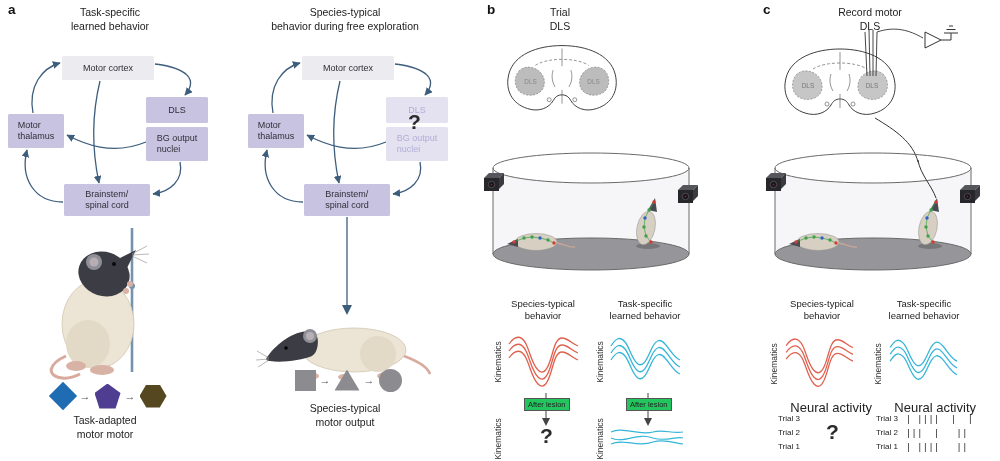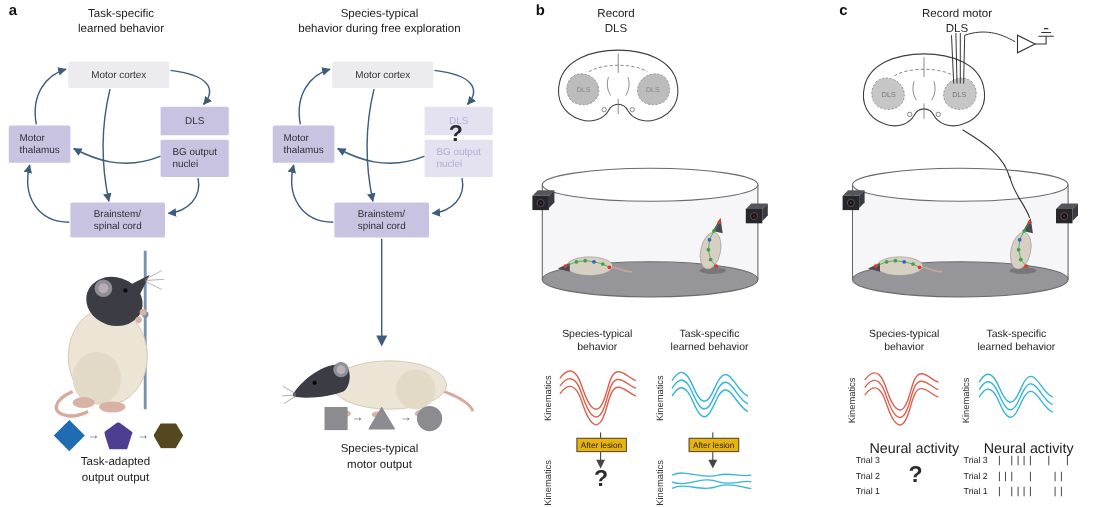--- a/index.html
+++ b/index.html
@@ -14,21 +14,21 @@
       font-size:9px;line-height:1.18;color:#2f2f38;white-space:pre-line;border-radius:1.5px;z-index:2}
 .fbox.gray{background:#ebebf0}
 .fbox.purple{background:#c8c3e1}
 .fbox.faded{background:#e4e1f1;color:#b3aed6}
 .caption{position:absolute;font-size:10.5px;color:#222;text-align:center;line-height:1.3;white-space:pre-line}
 .colhead{position:absolute;font-size:9.5px;color:#222;text-align:center;line-height:1.28;white-space:pre-line}
 .vlabel{position:absolute;pointer-events:none}
 .vlabel>span{position:absolute;left:50%;top:50%;transform:translate(-50%,-50%) rotate(-90deg);
              font-size:8.5px;color:#333;white-space:nowrap;display:block}
 .qmark{position:absolute;font-size:21px;font-weight:bold;color:#2b2b2b;z-index:3}
-.afterbox{position:absolute;border:1px solid #555;background:#eab308;font-size:7.5px;color:#222;
+.afterbox{position:absolute;border:1px solid #555;background:#22c55e;font-size:7.5px;color:#222;
           padding:1px 3px;text-align:center;z-index:3;white-space:nowrap}
 .neural{position:absolute;font-size:13px;color:#222;text-align:right}
 .trials{position:absolute;display:flex;flex-direction:column}
 .trial-row{display:flex;align-items:flex-start;height:14px;font-size:8px;color:#222}
 .trial-label{width:30px}
 .spikes{font-family:"DejaVu Sans Mono",monospace;font-size:8.5px;letter-spacing:.5px;white-space:pre;color:#111}
 .shape-row{position:absolute;display:flex;align-items:center;justify-content:center;gap:4px}
 .shape-arrow{font-size:11px;color:#555;line-height:1}
 .diamond{width:20px;height:20px;transform:rotate(45deg);background:#1f6cb3;margin:0 3px}
 .pentagon{width:26px;height:25px;background:#4e3d90;clip-path:polygon(50% 0,100% 38%,81% 100%,19% 100%,0 38%)}
@@ -125,21 +125,21 @@
   </svg>
 
   <div class="shape-row" style="left:48px;top:382px;width:120px;height:28px">
     <span class="diamond"></span>
     <span class="shape-arrow">→</span>
     <span class="pentagon"></span>
     <span class="shape-arrow">→</span>
     <span class="hexagon"></span>
   </div>
   <div class="caption" style="left:40px;top:414px;width:130px">Task-adapted
-output output</div>
+motor motor</div>
 
   <svg class="abs" style="left:256px;top:316px" width="175" height="64" viewBox="0 0 175 64">
     <path d="M 148 40 C 164 46, 172 52, 174 58" stroke="#d8a99c" stroke-width="2.5" fill="none"></path>
     <ellipse cx="98" cy="34" rx="52" ry="22" fill="#ece5d5" stroke="#cfc5ae" stroke-width="0.8"></ellipse>
     <circle cx="122" cy="38" r="18" fill="#e2dac6"></circle>
     <path d="M 58 16 C 42 12, 22 26, 12 40 C 9 43, 10 45, 14 45 C 26 47, 46 44, 56 40 C 63 36, 64 20, 58 16 Z" fill="#3c3c45"></path>
     <circle cx="54" cy="20" r="7" fill="#8f8f98"></circle>
     <circle cx="54" cy="20" r="4" fill="#b9b0b6"></circle>
     <circle cx="30" cy="32" r="1.8" fill="#000"></circle>
     <g stroke="#999" stroke-width="0.7">
@@ -156,21 +156,21 @@
     <span class="gsquare"></span>
     <span class="shape-arrow">→</span>
     <span class="gtriangle"></span>
     <span class="shape-arrow">→</span>
     <span class="gcircle"></span>
   </div>
   <div class="caption" style="left:280px;top:402px;width:130px">Species-typical
 motor output</div>
 
   <div class="panel-letter" style="left:487px;top:2px">b</div>
-  <div class="ptitle" style="left:500px;top:6px;width:120px">Record
+  <div class="ptitle" style="left:500px;top:6px;width:120px">Trial
 DLS</div>
 
   <svg class="abs" style="left:498px;top:40px" width="128" height="84" viewBox="0 0 130 84">
     <path d="M 65 5 C 40 5, 16 14, 11 34 C 7 50, 14 64, 30 69 C 42 73, 52 68, 56 61 C 58 57, 61 55, 65 55 C 69 55, 72 57, 74 61 C 78 68, 88 73, 100 69 C 116 64, 123 50, 119 34 C 114 14, 90 5, 65 5 Z" fill="#fff" stroke="#3f3f3f" stroke-width="1"></path>
     <line x1="65" y1="8" x2="65" y2="26" stroke="#666" stroke-width="0.7"></line>
     <line x1="65" y1="50" x2="65" y2="64" stroke="#666" stroke-width="0.7"></line>
     <path d="M 38 25 C 50 17, 80 17, 92 25" stroke="#666" stroke-width="0.7" stroke-dasharray="3 2" fill="none"></path>
     <path d="M 56 30 C 54 36, 55 42, 58 47" stroke="#666" stroke-width="0.7" fill="none"></path>
     <path d="M 74 30 C 76 36, 75 42, 72 47" stroke="#666" stroke-width="0.7" fill="none"></path>
     <path d="M 22 30 C 16 36, 16 46, 22 52 C 30 58, 42 56, 46 48 C 49 41, 46 33, 39 29 C 33 26, 27 26, 22 30 Z" fill="#bcbcbc" stroke="#777" stroke-width="0.6" stroke-dasharray="2 1.5"></path>

